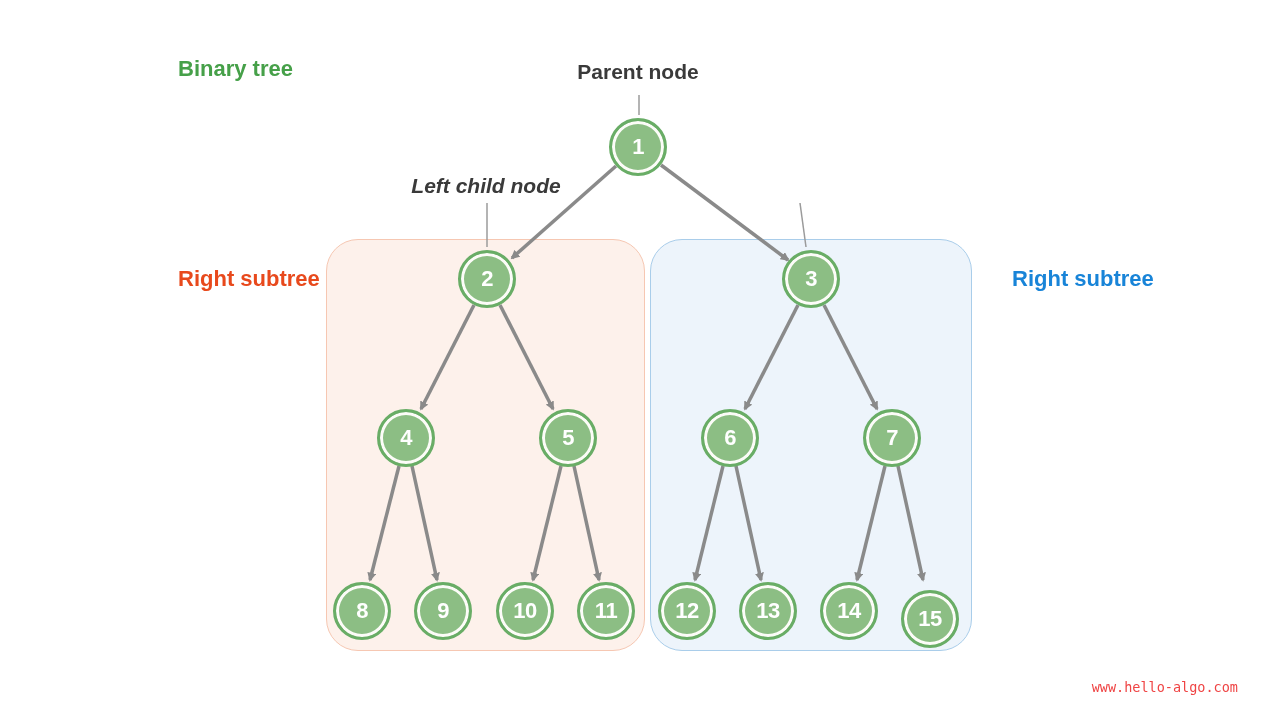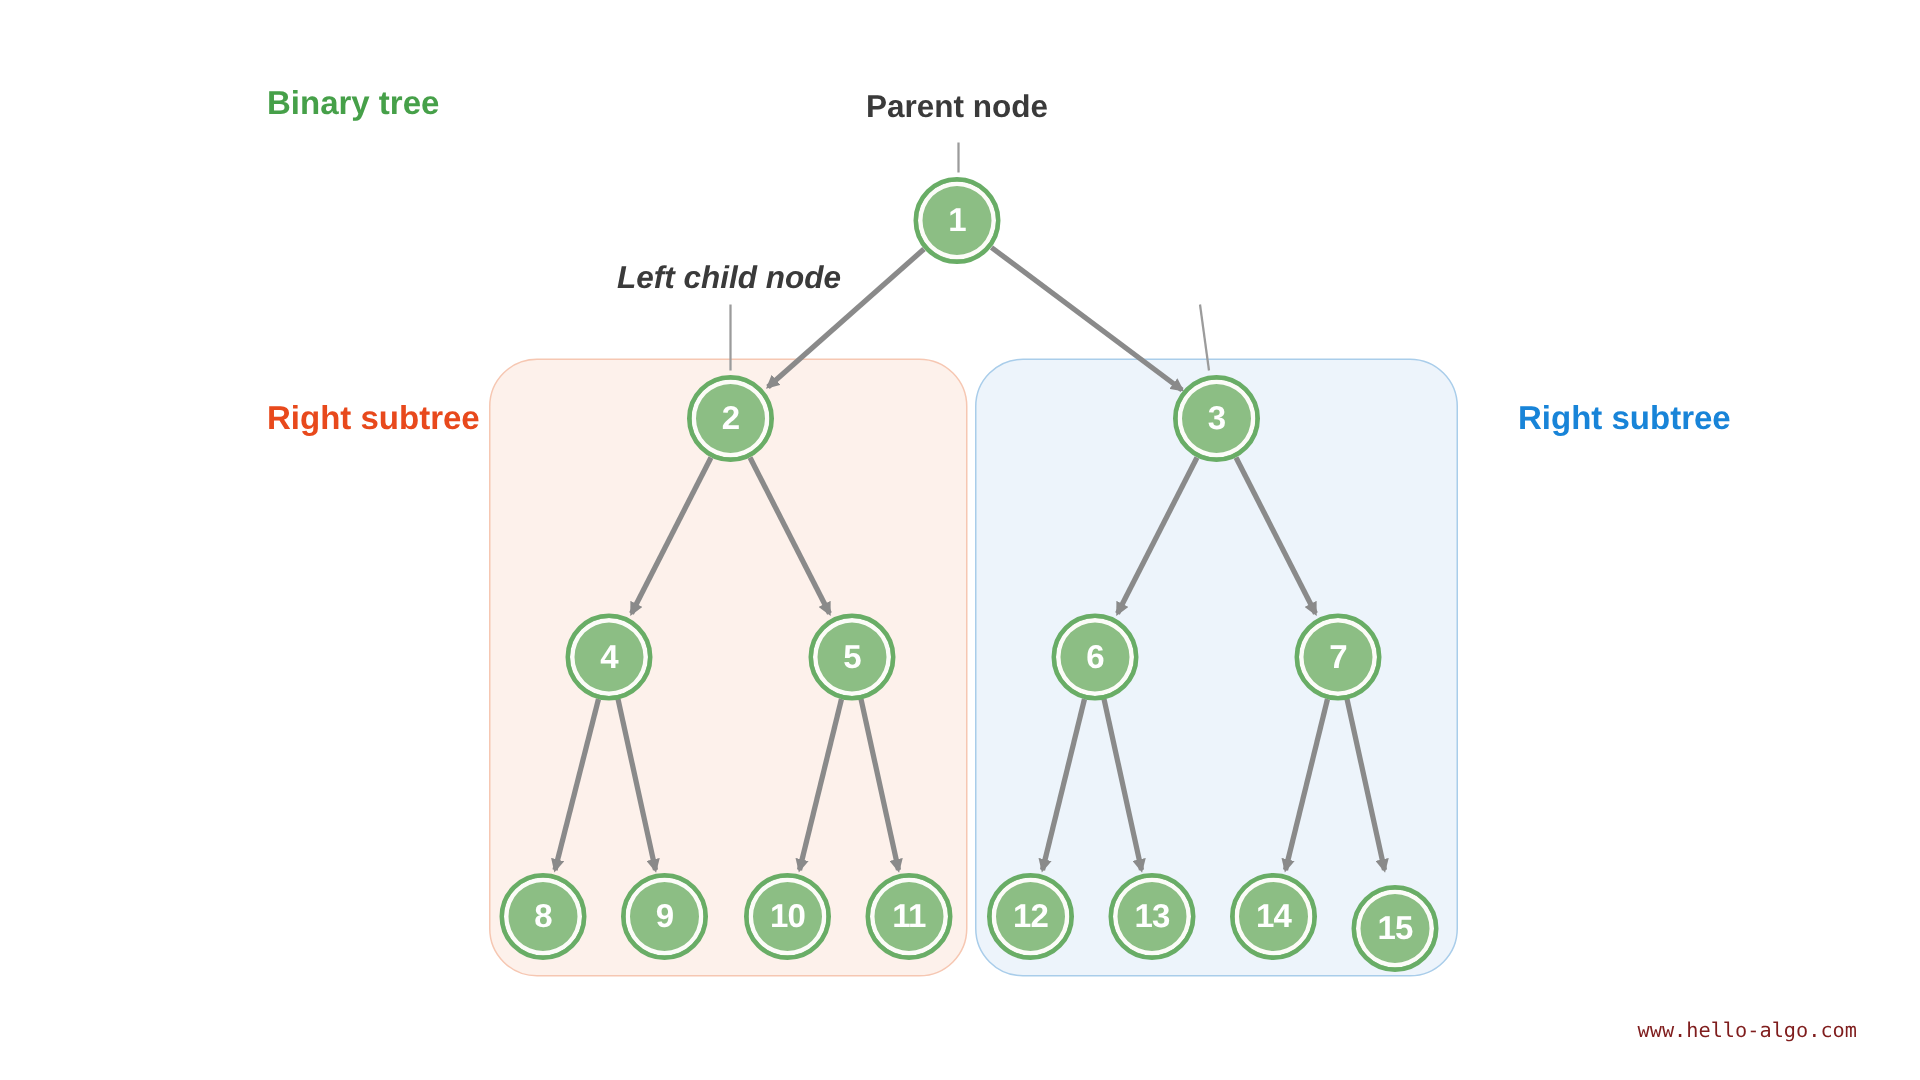--- a/index.html
+++ b/index.html
@@ -55,21 +55,21 @@
   .lbl-parent { left: 638px; top: 60px; text-align: right; }
   .lbl-leftchild { left: 486px; top: 174px; font-style: italic; }
   .lbl-rightchild { left: 795px; top: 174px; }
   .lbl-leftsub  { left: 178px; top: 266px; font-size: 22px; color: #E8491C; }
   .lbl-rightsub { left: 983px; top: 266px; font-size: 22px; color: #1884D8; margin-left: 29px; }
   .watermark {
     position: absolute;
     right: 42px; top: 679px;
     font-family: "DejaVu Sans Mono", monospace;
     font-size: 13.5px;
-    color: #7f1d1d;
+    color: #ef4444;
     z-index: 4;
   }
 </style>
 </head>
 <body>
 
 <div class="canvas">
 
   <div class="subtree-box box-left"></div>
   <div class="subtree-box box-right"></div>

